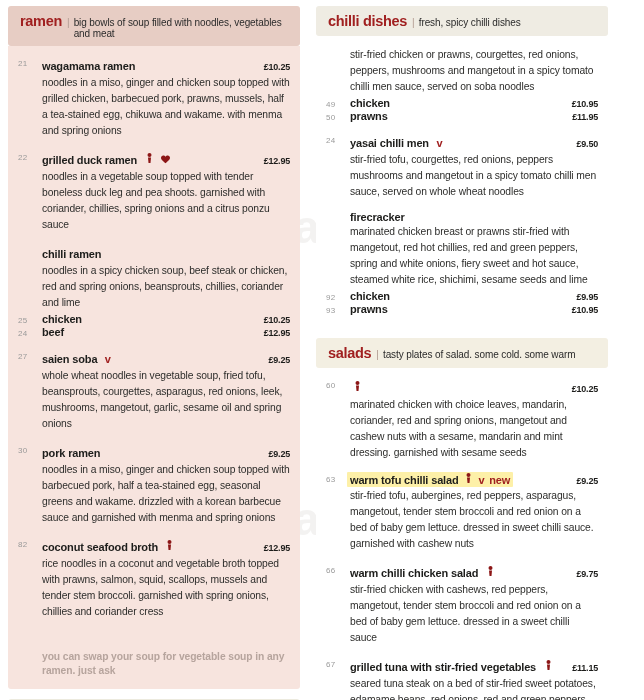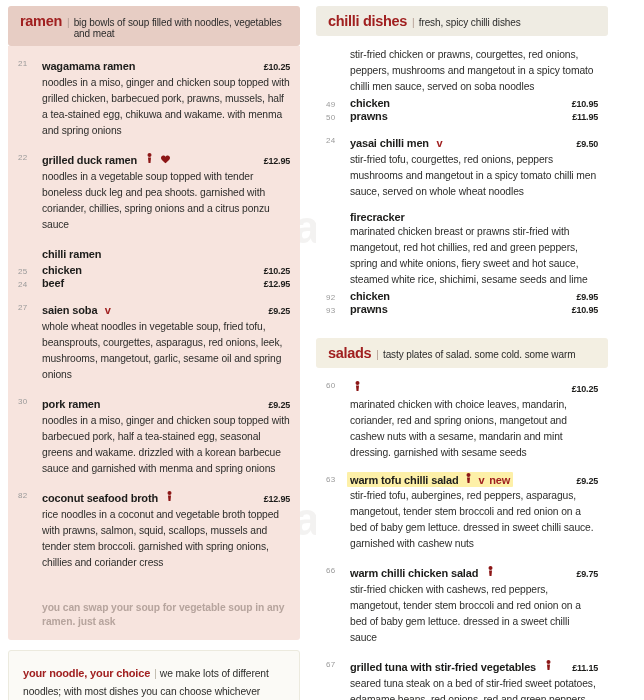--- a/index.html
+++ b/index.html
@@ -247,20 +247,21 @@
       </div>
 
       <div class="item tight">
         <div class="item-num"></div>
         <div class="item-body">
           <div class="item-headrow">
             <div>
               <span class="item-name">chilli ramen</span>
             </div>
           </div>
+          <div class="item-desc">noodles in a spicy chicken soup, beef steak or chicken, red and spring onions, beansprouts, chillies, coriander and lime</div>
         </div>
       </div>
 
       <div class="item sub">
         <div class="item-num">25</div>
         <div class="item-body">
           <div class="item-headrow">
             <span class="item-name">chicken</span>
             <span class="item-price">£10.25</span>
           </div>

